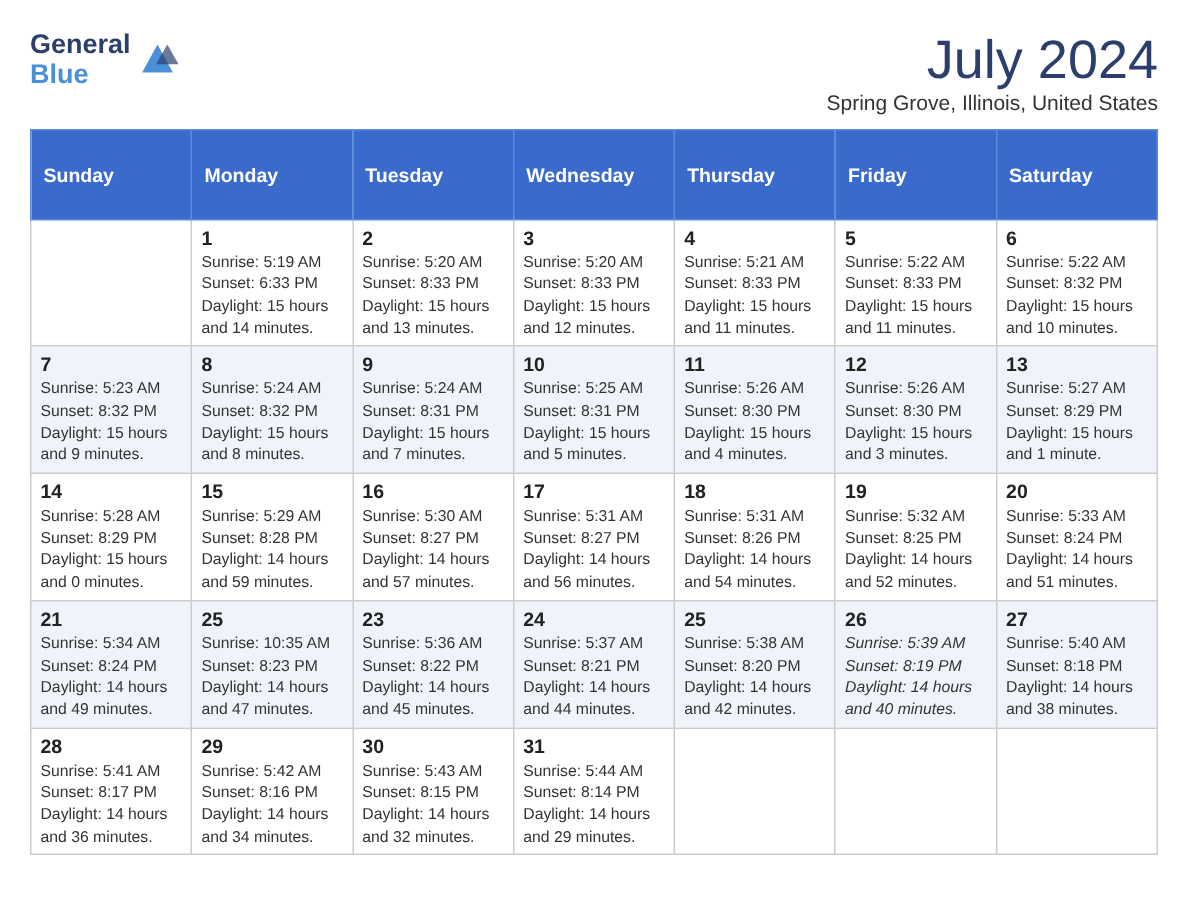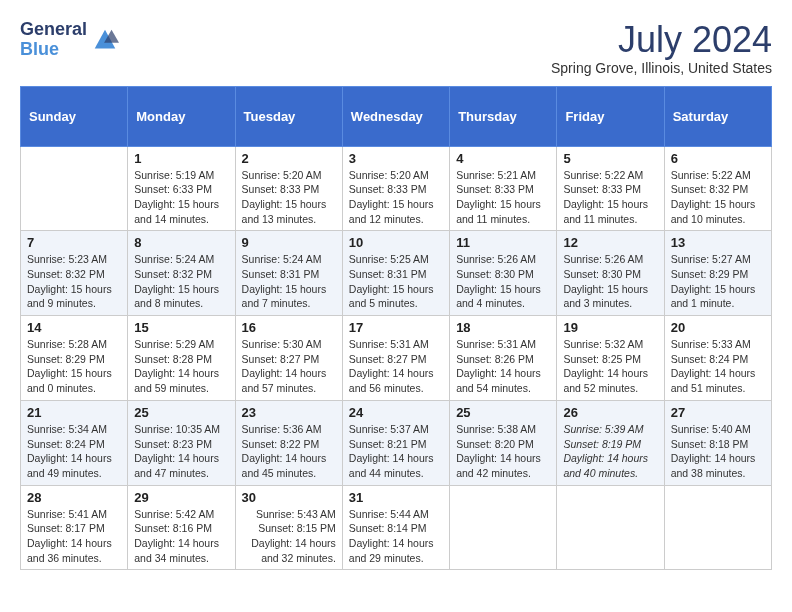--- a/index.html
+++ b/index.html
@@ -335,21 +335,21 @@
         </td>
         <td>
           <span class="day-num">29</span>
           <div class="day-detail" style="white-space: pre-line;">Sunrise: 5:42 AM
 Sunset: 8:16 PM
 Daylight: 14 hours
 and 34 minutes.</div>
         </td>
         <td>
           <span class="day-num">30</span>
-          <div class="day-detail" style="white-space: pre-line; text-align: right;">Sunrise: 5:43 AM
+          <div class="day-detail" style="white-space: pre-line;">Sunrise: 5:43 AM
 Sunset: 8:15 PM
 Daylight: 14 hours
 and 32 minutes.</div>
         </td>
         <td>
           <span class="day-num">31</span>
           <div class="day-detail" style="white-space: pre-line;">Sunrise: 5:44 AM
 Sunset: 8:14 PM
 Daylight: 14 hours
 and 29 minutes.</div>

